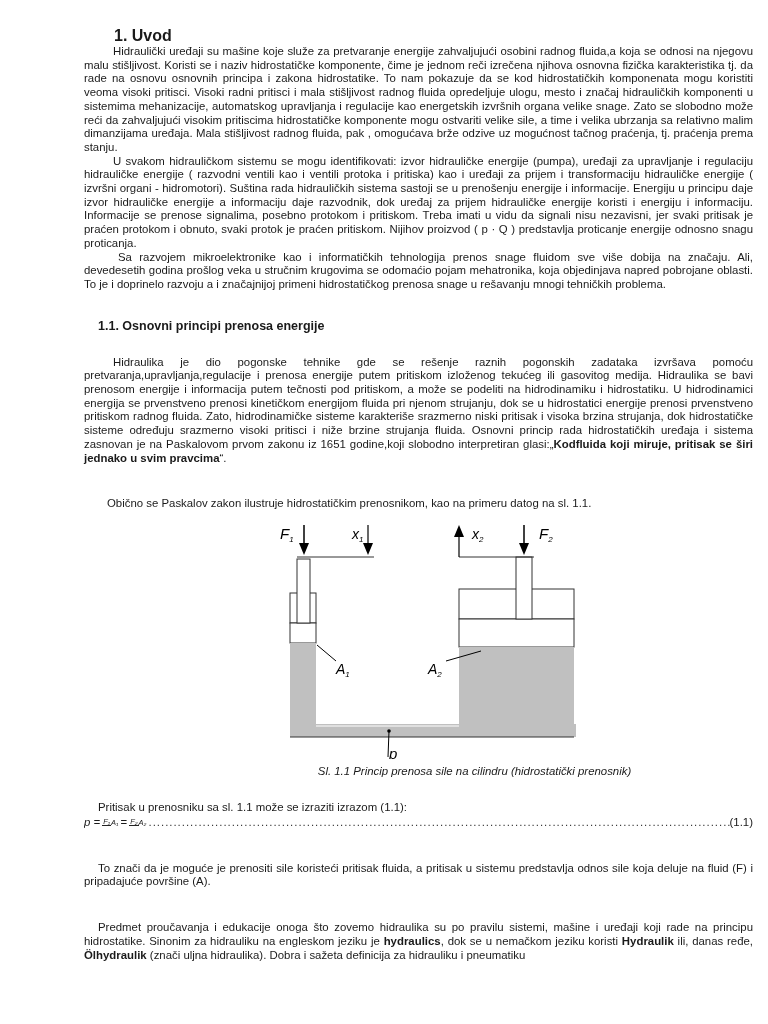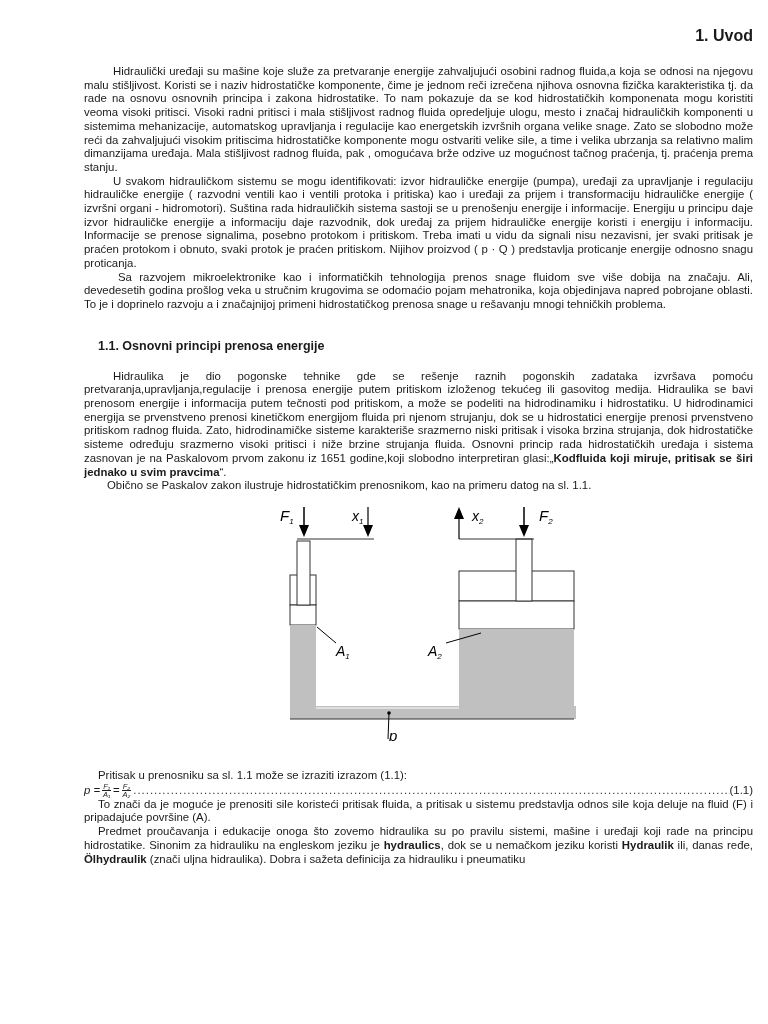--- a/index.html
+++ b/index.html
@@ -1,33 +1,33 @@
 <!DOCTYPE html>
 <html><head>
 <meta charset="utf-8">
 <style>
   html, body { margin:0; padding:0; background:#ffffff; }
   body { width:768px; height:1024px; overflow:hidden; position:relative;
          font-family:"Liberation Sans", sans-serif; color:#1a1a1a; }
   .page { position:absolute; left:84px; top:0; width:669px; }
-  h1 { font-size:16px; font-weight:bold; text-align:right; margin:27px 0 0 30px; line-height:18px; }
+  h1 { font-size:16px; font-weight:bold; text-align:left; margin:27px 0 0 30px; line-height:18px; }
   p { font-size:11.4px; line-height:13.7px; margin:0; text-align:justify; }
-  .p-first { margin-top:20px; }
+  .p-first { }
   .ind { text-indent:29px; }
   .ind2 { text-indent:34px; }
-  .ind-small { text-indent:14px; }
+  .ind-small { text-indent:14px;margin-top:32px; }
   h2 { font-size:12.5px; font-weight:bold; margin:27px 0 0 14px; line-height:14px; }
-  .sec-first { margin-top:17px; }
+  .sec-first { margin-top:23px; }
   .figure { position:relative; margin:8px 0 0 0; height:245px;text-align:center; }
   .figure svg { position:absolute; left:192px; top:0; }
   .caption { font-size:11.4px; font-style:italic; text-align:center; margin-left:112px; line-height:14px; }
   .noindent { text-indent:14px;margin-top:23px; }
   .formula { font-size:11.4px; line-height:15px; display:flex; align-items:center; white-space:nowrap; overflow:hidden; }
   .formula .lead { flex:1; overflow:hidden; letter-spacing:1px; color:#333; }
-  .frac { display:inline-flex; flex-direction:column; align-items:center; font-size:7.5px; font-style:italic; line-height:7px; vertical-align:middle; margin:0 2px; }
+  .frac { display:inline-flex; flex-direction:row; align-items:center; font-size:7.5px; font-style:italic; line-height:7px; vertical-align:middle; margin:0 2px; }
   .frac .num { border-bottom:1px solid #222; padding:0 1px; }
   b { font-weight:bold; }
 </style>
 </head>
 <body>
 
 <div class="page">
   <h1>1. Uvod</h1>
 
   <p class="ind p-first">Hidraulički uređaji su mašine koje služe za pretvaranje energije zahvaljujući osobini radnog fluida,a koja se odnosi na njegovu malu stišljivost. Koristi se i naziv hidrostatičke komponente, čime je jednom reči izrečena njihova osnovna fizička karakteristika tj. da rade na osnovu osnovnih principa i zakona hidrostatike. To nam pokazuje da se kod hidrostatičkih komponenata mogu koristiti veoma visoki pritisci. Visoki radni pritisci i mala stišljivost radnog fluida opredeljuje ulogu, mesto i značaj hidrauličkih komponenti u sistemima mehanizacije, automatskog upravljanja i regulacije kao energetskih izvršnih organa velike snage. Zato se slobodno može reći da zahvaljujući visokim pritiscima hidrostatičke komponente mogu ostvariti velike sile, a time i velika ubrzanja sa relativno malim dimanzijama uređaja. Mala stišljivost radnog fluida, pak , omogućava brže odzive uz mogućnost tačnog praćenja, tj. praćenja prema stanju.</p>
@@ -84,20 +84,21 @@
 
       <text x="4" y="20" font-family="Liberation Sans, sans-serif" font-size="15" font-style="italic"><tspan>F</tspan><tspan font-size="8" dy="3">1</tspan></text>
       <text x="76" y="20" font-family="Liberation Sans, sans-serif" font-size="14" font-style="italic"><tspan>x</tspan><tspan font-size="8" dy="3">1</tspan></text>
       <text x="196" y="20" font-family="Liberation Sans, sans-serif" font-size="14" font-style="italic"><tspan>x</tspan><tspan font-size="8" dy="3">2</tspan></text>
       <text x="263" y="20" font-family="Liberation Sans, sans-serif" font-size="15" font-style="italic"><tspan>F</tspan><tspan font-size="8" dy="3">2</tspan></text>
       <text x="60" y="155" font-family="Liberation Sans, sans-serif" font-size="14" font-style="italic"><tspan>A</tspan><tspan font-size="8" dy="3">1</tspan></text>
       <text x="152" y="155" font-family="Liberation Sans, sans-serif" font-size="14" font-style="italic"><tspan>A</tspan><tspan font-size="8" dy="3">2</tspan></text>
       <text x="113" y="240" font-family="Liberation Sans, sans-serif" font-size="15" font-style="italic">p</text>
     </svg>
   </div>
+  <div class="caption">Sl. 1.1 Princip prenosa sile na cilindru (hidrostatički prenosnik)</div>
 
   <p class="noindent">Pritisak u prenosniku sa sl. 1.1  može se izraziti izrazom (1.1):</p>
   <div class="formula">
     <span style="font-style:italic">p =</span>
     <span class="frac">
         <span class="num">F₁</span>
         <span>A₁</span>
       </span>
     <span>=</span>
     <span class="frac">

